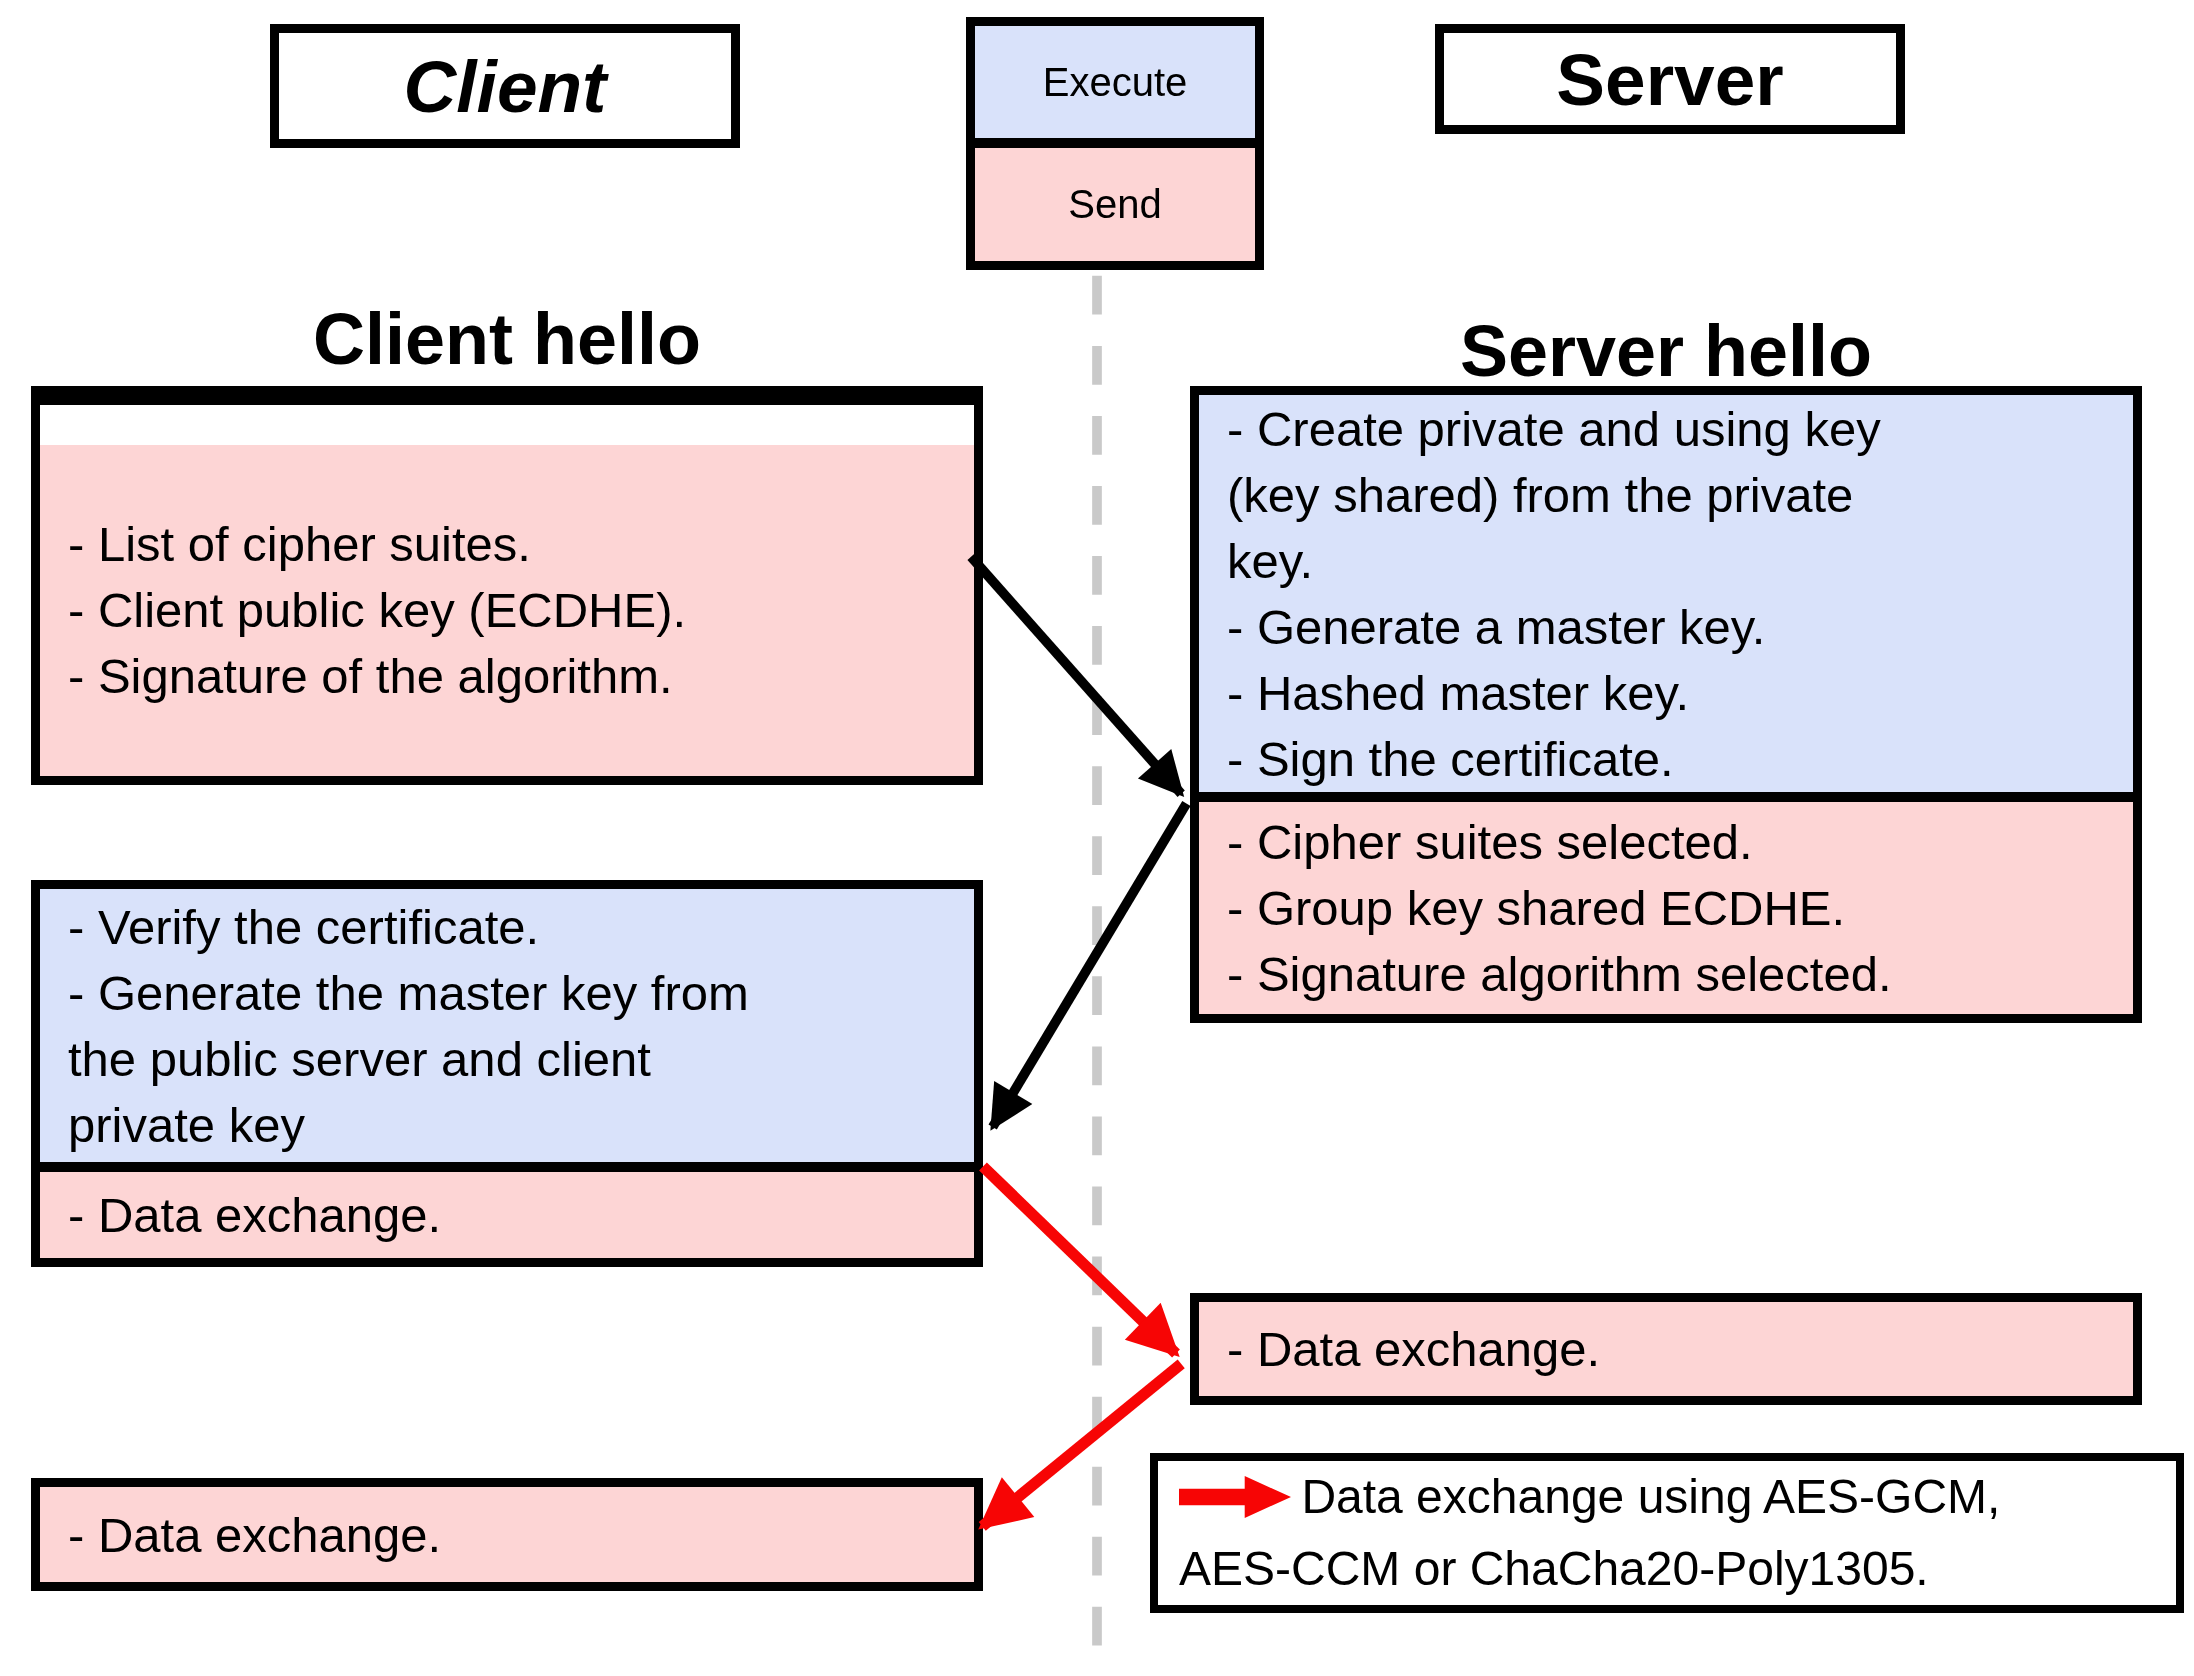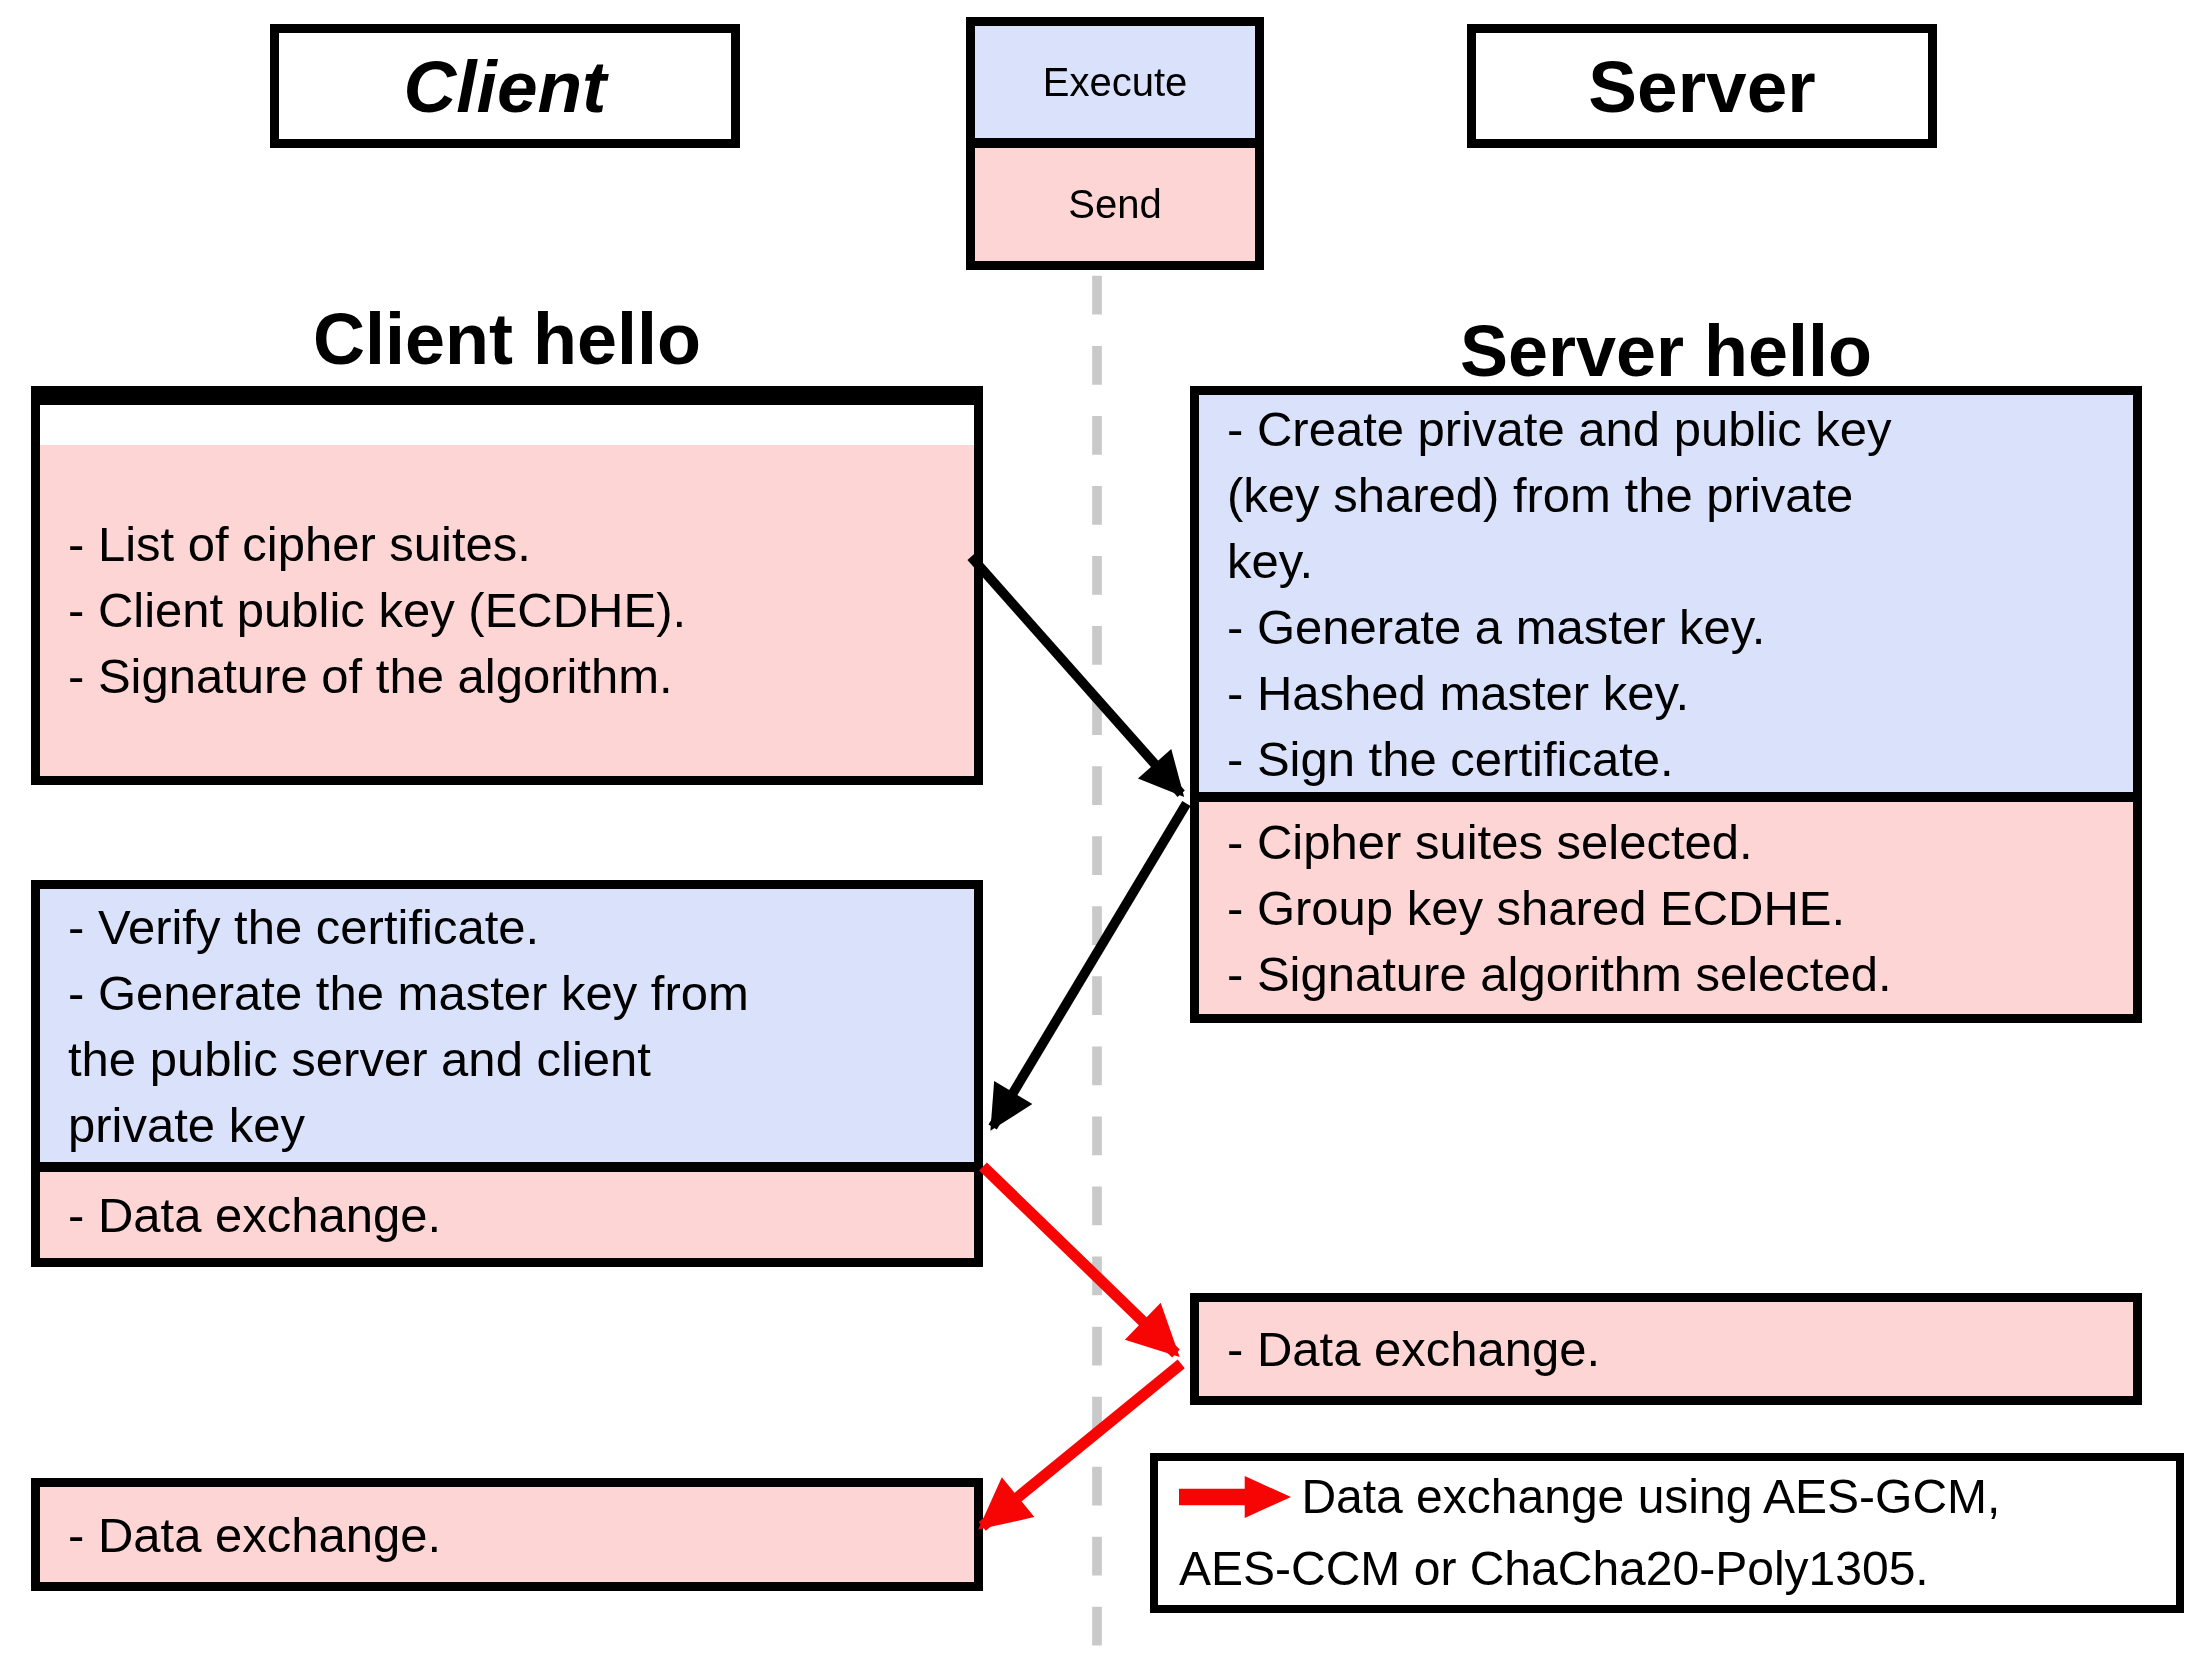--- a/index.html
+++ b/index.html
@@ -34,21 +34,21 @@
 </style>
 </head>
 <body>
 
 <div id="page">
 
   <div class="abs title-box" style="left:270px;top:24px;width:470px;height:124px;font-style:italic;">
     <span>Client</span>
   </div>
 
-  <div class="abs title-box" style="left:1435px;top:24px;width:470px;height:124px;margin-left:32px;">
+  <div class="abs title-box" style="left:1435px;top:24px;width:470px;height:110px;">
     <span>Server</span>
   </div>
 
   <div class="abs msg-box" style="left:966px;top:17px;width:298px;height:253px;">
     <div class="legend-cell fill-exec" style="flex: 0 0 112px; background: rgb(217, 226, 250);">
       <span>Execute</span>
     </div>
     <div class="divider"></div>
     <div class="legend-cell fill-send grow" style="background: rgb(253, 213, 213);">
       <span>Send</span>
@@ -62,21 +62,21 @@
     <div class="divider"></div>
     <div class="cell fill-send grow" style="background: rgb(253, 213, 213); margin-top: 40px;">
       <div>- List of cipher suites.</div>
       <div>- Client public key (ECDHE).</div>
       <div>- Signature of the algorithm.</div>
     </div>
   </div>
 
   <div class="abs msg-box" style="left:1190px;top:386px;width:952px;height:637px;">
     <div class="cell fill-exec" style="flex: 0 0 397px; background: rgb(217, 226, 250);">
-      <div>- Create private and public key</div>
+      <div>- Create private and using key</div>
       <div>(key shared) from the private</div>
       <div>key.</div>
       <div>- Generate a master key.</div>
       <div>- Hashed master key.</div>
       <div>- Sign the certificate.</div>
     </div>
     <div class="divider"></div>
     <div class="cell fill-send grow" style="background: rgb(253, 213, 213);">
       <div>- Cipher suites selected.</div>
       <div>- Group key shared ECDHE.</div>

